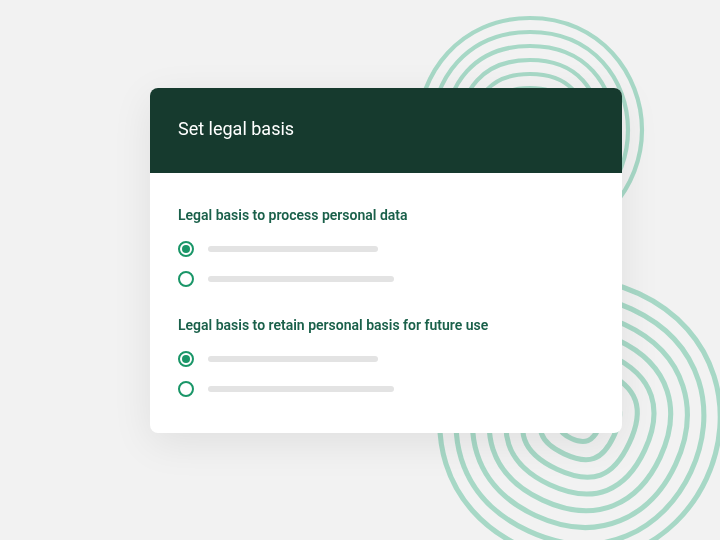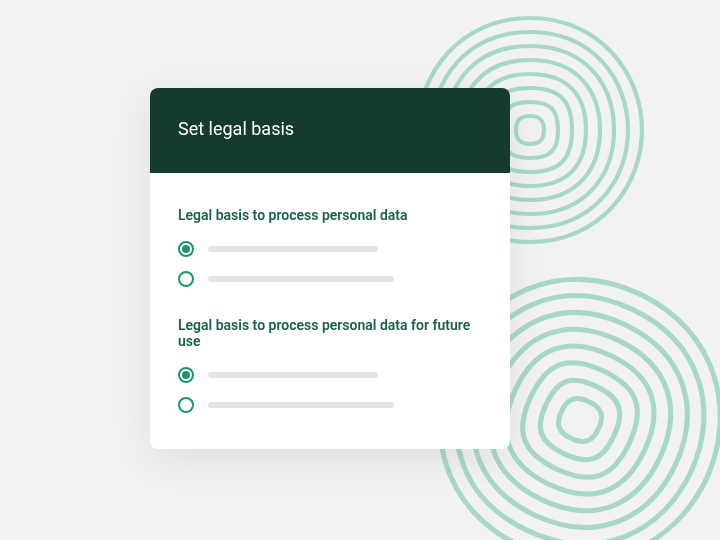--- a/index.html
+++ b/index.html
@@ -27,21 +27,21 @@
     bottom: -50px;
     right: -30px;
     width: 340px;
     height: 340px;
     opacity: 0.55;
   }
   .card {
     position: absolute;
     left: 150px;
     top: 88px;
-    width: 360px;
+    width: 472px;
     background: #fff;
     border-radius: 8px;
     box-shadow: 0 10px 40px rgba(0,0,0,0.08);
     overflow: hidden;
     z-index: 1;
   }
   .card-header {
     background: #163a2e;
     color: #fff;
     padding: 30px 28px 34px 28px;
@@ -137,21 +137,21 @@
         <div class="radio selected"></div>
         <div class="placeholder"></div>
       </div>
       <div class="option-row">
         <div class="radio"></div>
         <div class="placeholder w2"></div>
       </div>
     </div>
 
     <div class="section">
-      <div class="section-title">Legal basis to process personal data for future use</div>
+      <div class="section-title">Legal basis to retain personal basis for future use</div>
       <div class="option-row">
         <div class="radio selected"></div>
         <div class="placeholder"></div>
       </div>
       <div class="option-row">
         <div class="radio"></div>
         <div class="placeholder w2"></div>
       </div>
     </div>
 

